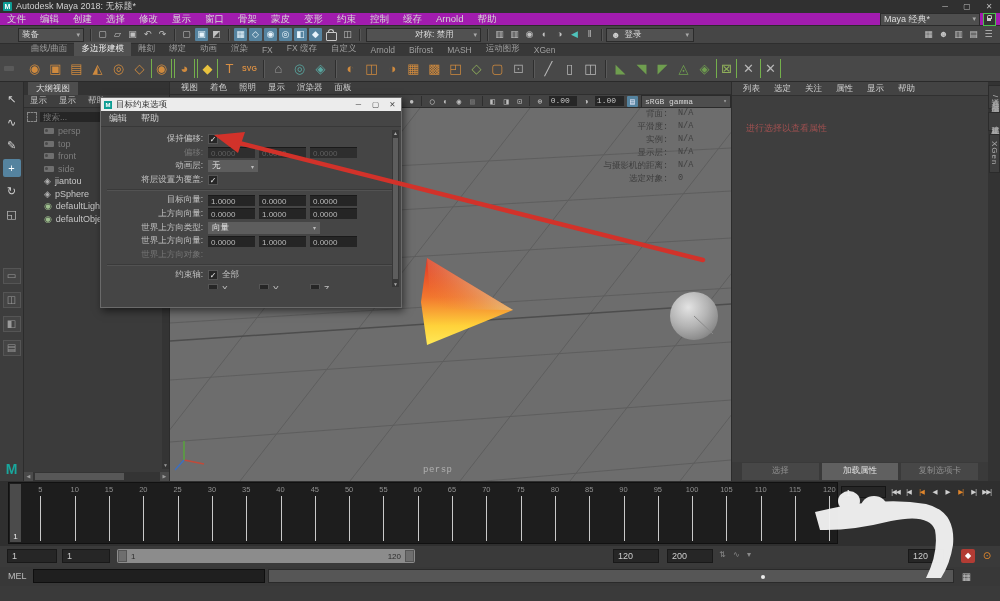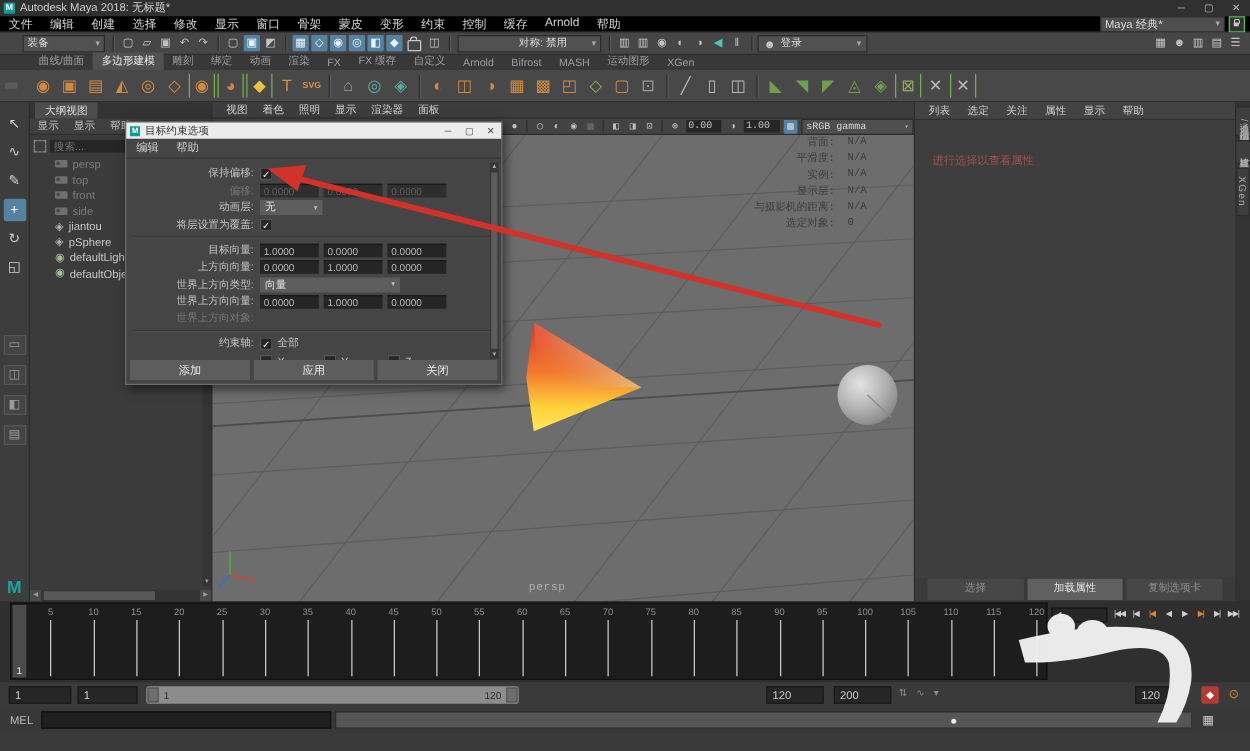--- a/index.html
+++ b/index.html
@@ -5,21 +5,21 @@
   html,body{margin:0;padding:0;background:#222;}
   #root{position:relative;width:1000px;height:601px;background:#3a3a3a;overflow:hidden;
         font-family:"Liberation Sans","DejaVu Sans",sans-serif;color:#c8c8c8;font-size:10px;
         -webkit-font-smoothing:antialiased;}
   .titlebar{position:absolute;left:0;top:0;width:1000px;height:13px;background:#303030;display:flex;align-items:center;}
   .maya-badge{display:inline-block;width:9px;height:9px;margin:0 4px 0 3px;background:#0e9d94;color:#fff;
         font-size:7px;font-weight:bold;text-align:center;line-height:9px;border-radius:1px;}
   .titlebar .title{font-size:9px;color:#cfcfcf;}
   .wincontrols{margin-left:auto;display:flex;}
   .wincontrols span{width:22px;text-align:center;font-size:8px;color:#bbb;cursor:default;}
-  .menubar{position:absolute;left:0;top:13px;width:1000px;height:13px;background:#000000;display:flex;
+  .menubar{position:absolute;left:0;top:13px;width:1000px;height:13px;background:#a21caf;display:flex;
         align-items:center;border-bottom:1px solid #2c2c2c;box-sizing:border-box;}
   .mitem{padding:0 7px;font-size:9.5px;color:#d5d5d5;}
   .workspace{margin-left:auto;display:flex;align-items:center;margin-right:4px;}
   .ws-label{font-size:9px;color:#b5b5b5;margin-right:4px;margin-top:48px;}
   .ws-dd{background:#4e4e4e;border:1px solid #2b2b2b;height:11px;width:92px;display:flex;align-items:center;
         font-size:9px;color:#ddd;padding:0 3px;}
   .ws-dd .caret{margin-left:auto;font-size:7px;color:#aaa;}
   .ws-lock{width:11px;height:11px;border:1px solid #49c24b;margin-left:3px;position:relative;background:#333;}
   .ws-lock::after{content:"";position:absolute;left:3px;top:4px;width:4px;height:3px;background:#c8c8c8;}
   .ws-lock::before{content:"";position:absolute;left:3px;top:1px;width:3px;height:3px;border:1px solid #c8c8c8;border-bottom:none;border-radius:2px 2px 0 0;}
@@ -761,25 +761,20 @@
               <span class="dsuffix">Z</span>
             </span>
           </div>
         </div>
       <div class="dscroll">
         <span class="ar" style="top:0;">▲</span>
         <span class="thumb"></span>
         <span class="ar" style="bottom:0;">▼</span>
       </div>
     </div>
-    <div class="dlg-buttons">
-        <span class="dlg-btn">添加</span>
-        <span class="dlg-btn">应用</span>
-        <span class="dlg-btn">关闭</span>
-      </div>
   </div>
 
   <svg class="watermark" width="1000" height="601" viewBox="0 0 1000 601">
     <g fill="#f2f2f2" opacity="0.96">
       <ellipse cx="849" cy="501" rx="11" ry="10"></ellipse>
       <ellipse cx="874" cy="507" rx="13" ry="11"></ellipse>
       <path d="M815,512 Q880,496 926,504 Q956,511 953,545 Q950,564 941,578 L926,578 Q939,552 935,530 Q929,513 891,521 Q851,531 820,530 Z"></path>
       <circle cx="763" cy="577" r="2"></circle>
     </g>
   </svg>

